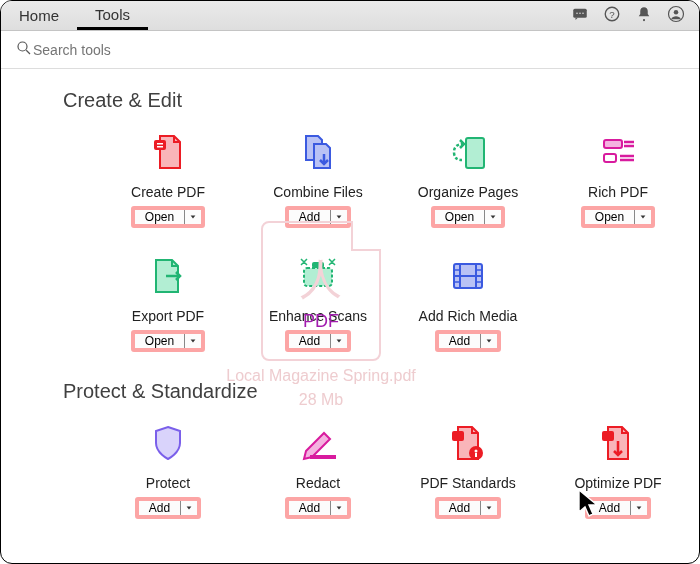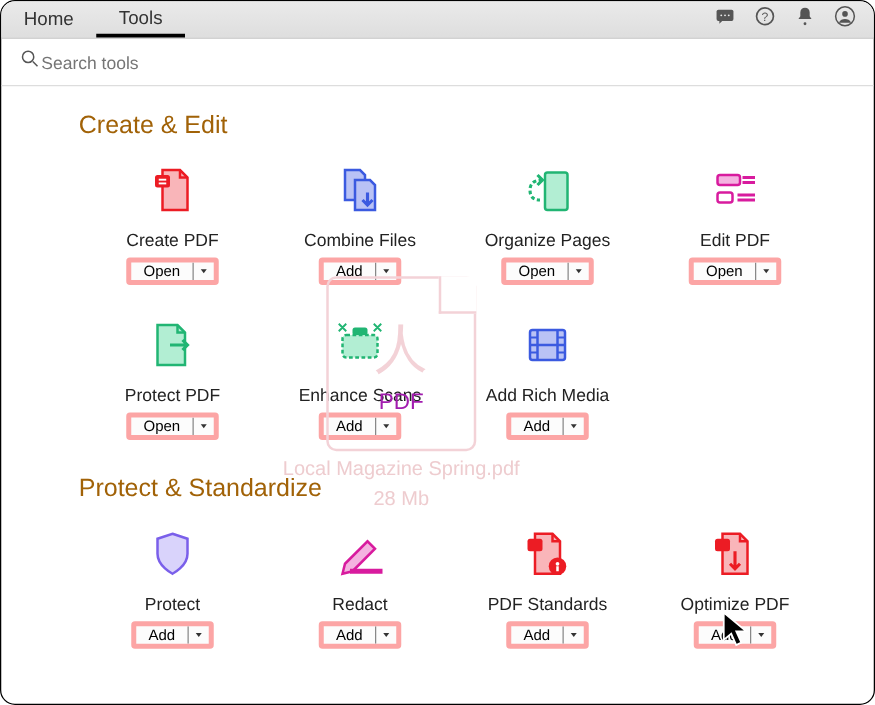--- a/index.html
+++ b/index.html
@@ -74,28 +74,29 @@
       width: 300px;
       background: transparent;
     }
     .content {
       padding: 16px 0 20px 0;
       overflow-y: auto;
     }
     .section-title {
       font-size: 20px;
       font-weight: 400;
-      color: #a16207;
+      color: #404040;
       padding: 4px 0 16px 62px;
     }
     .tool-grid {
       display: flex;
       flex-wrap: wrap;
-      padding-left: 62px;
+      padding-left: 44px;
       gap: 0;
+      margin-left: 48px;
     }
     .tool-item {
       width: 150px;
       display: flex;
       flex-direction: column;
       align-items: center;
       margin-bottom: 24px;
     }
     .tool-icon {
       width: 48px;
@@ -306,39 +307,39 @@
         <div class="tool-icon">
           <svg width="44" height="44" viewBox="0 0 44 44">
             <rect x="8" y="10" width="18" height="8" rx="2" fill="#f4b2e0" stroke="#d81b9e" stroke-width="2"></rect>
             <rect x="8" y="24" width="12" height="8" rx="2" fill="none" stroke="#d81b9e" stroke-width="2"></rect>
             <line x1="28" y1="12" x2="38" y2="12" stroke="#d81b9e" stroke-width="2.5"></line>
             <line x1="28" y1="16" x2="38" y2="16" stroke="#d81b9e" stroke-width="2.5"></line>
             <line x1="24" y1="26" x2="38" y2="26" stroke="#d81b9e" stroke-width="2.5"></line>
             <line x1="24" y1="30" x2="38" y2="30" stroke="#d81b9e" stroke-width="2.5"></line>
           </svg>
         </div>
-        <div class="tool-label">Edit PDF</div>
+        <div class="tool-label">Rich PDF</div>
         <div class="btn-group">
           <div class="btn-action">Open</div>
           <div class="btn-drop">
             <svg viewBox="0 0 10 10">
               <path d="M2 3 L5 7 L8 3" fill="#333"></path>
             </svg>
           </div>
         </div>
       </div>
       <div class="tool-item">
         <div class="tool-icon">
           <svg width="44" height="44" viewBox="0 0 44 44">
             <path d="M10 6h16l6 6v26H10z" fill="#b2eed3" stroke="#21b573" stroke-width="2"></path>
             <path d="M26 6v6h6" fill="none" stroke="#21b573" stroke-width="2"></path>
             <path d="M20 22h14M30 18l4 4-4 4" fill="none" stroke="#21b573" stroke-width="2.5"></path>
           </svg>
         </div>
-        <div class="tool-label">Protect PDF</div>
+        <div class="tool-label">Export PDF</div>
         <div class="btn-group">
           <div class="btn-action">Open</div>
           <div class="btn-drop">
             <svg viewBox="0 0 10 10">
               <path d="M2 3 L5 7 L8 3" fill="#333"></path>
             </svg>
           </div>
         </div>
       </div>
       <div class="tool-item">

